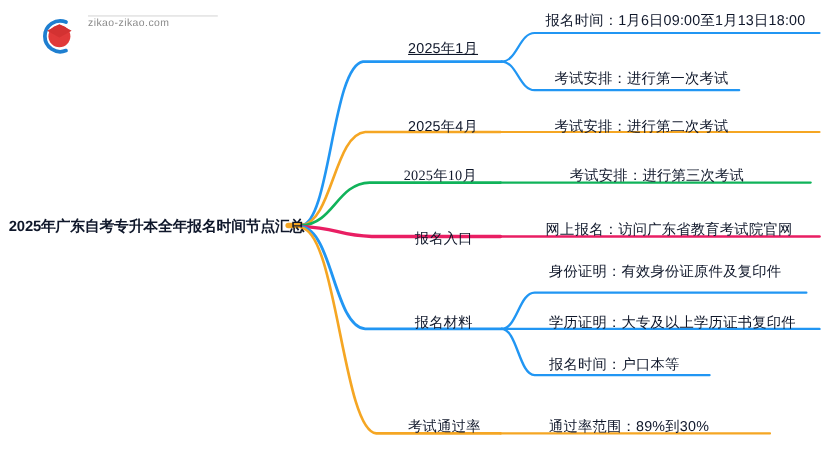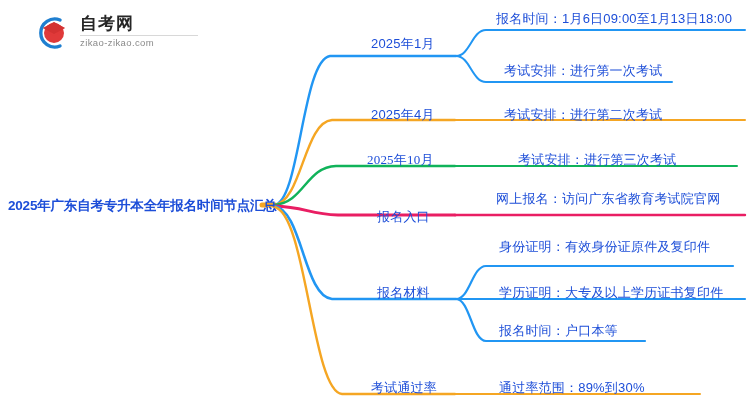--- a/index.html
+++ b/index.html
@@ -61,21 +61,21 @@
     font-size: 9.5px;
     color: #8a8a8a;
     letter-spacing: 0.4px;
     line-height: 12px;
     white-space: nowrap;
   }
 
   
   .node {
     position: absolute;
-    color: #1d4ed8;
+    color: #0f172a;
     white-space: nowrap;
     line-height: 1;
   }
   .node-root {
     font-size: 13.5px;
     font-weight: bold;
     letter-spacing: -0.2px;
   }
   .node-branch {
     font-size: 13px;
@@ -118,36 +118,35 @@
 
 <div class="logo-block">
   <svg class="logo-mark" viewBox="0 0 44 42" xmlns="http://www.w3.org/2000/svg">
     <path d="M30,8 A14,14 0 1 0 30,34" stroke="#1f7fd0" stroke-width="3.4" fill="none" stroke-linecap="round"></path>
     <circle cx="24" cy="21" r="10" fill="#e03a3a"></circle>
     <path d="M13,16 L24,10 L35,16 L24,22 Z" fill="#e03a3a"></path>
     <path d="M13,16 L24,10 L35,16 L24,22 Z" fill="#c92b2b" opacity="0.55"></path>
     <path d="M17,20 L17,27 L24,30 L31,27 L31,20 L24,24 Z" fill="#e03a3a"></path>
   </svg>
   <div class="logo-text-wrap">
-    <div class="logo-title">自考网</div>
     <div class="logo-rule"></div>
     <div class="logo-sub">zikao-zikao.com</div>
   </div>
 </div>
 
 <div class="node node-root" style="left:8px; top:199px;">2025年广东自考专升本全年报名时间节点汇总</div>
 
-<div class="node node-branch" style="left:371px; top:37px;">2025年1月</div>
+<div class="node node-branch" style="left:371px; top:37px;text-decoration:underline;">2025年1月</div>
 <div class="node node-branch" style="left:371px; top:108px;">2025年4月</div>
 <div class="node node-branch" style="left:367px; top:153px;font-family:Liberation Serif, serif;">2025年10月</div>
 <div class="node node-branch" style="left:377px; top:210px;">报名入口</div>
 <div class="node node-branch" style="left:377px; top:286px;">报名材料</div>
 <div class="node node-branch" style="left:371px; top:381px;">考试通过率</div>
 
 <div class="node node-leaf" style="left:496px; top:12px;">报名时间：1月6日09:00至1月13日18:00</div>
 <div class="node node-leaf" style="left:504px; top:64px;">考试安排：进行第一次考试</div>
 <div class="node node-leaf" style="left:504px; top:108px;text-align:right;">考试安排：进行第二次考试</div>
 <div class="node node-leaf" style="left:518px; top:153px;">考试安排：进行第三次考试</div>
-<div class="node node-leaf" style="left:496px; top:192px;font-family:Liberation Serif, serif;">网上报名：访问广东省教育考试院官网</div>
+<div class="node node-leaf" style="left:496px; top:202px;font-family:Liberation Serif, serif;">网上报名：访问广东省教育考试院官网</div>
 <div class="node node-leaf" style="left:499px; top:240px;">身份证明：有效身份证原件及复印件</div>
 <div class="node node-leaf" style="left:499px; top:286px;">学历证明：大专及以上学历证书复印件</div>
 <div class="node node-leaf" style="left:499px; top:324px;">报名时间：户口本等</div>
 <div class="node node-leaf" style="left:499px; top:381px;">通过率范围：89%到30%</div>
 
 </body></html>

